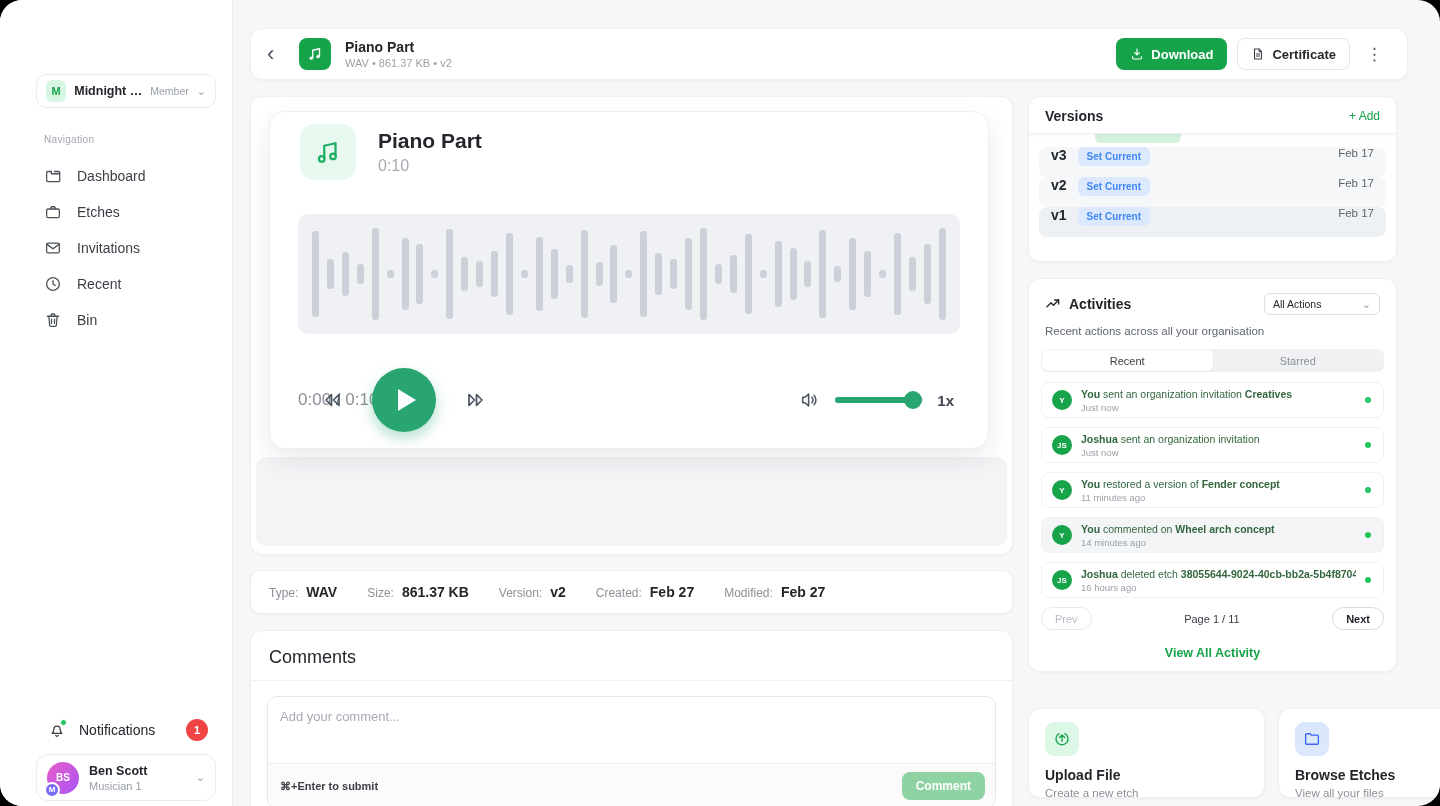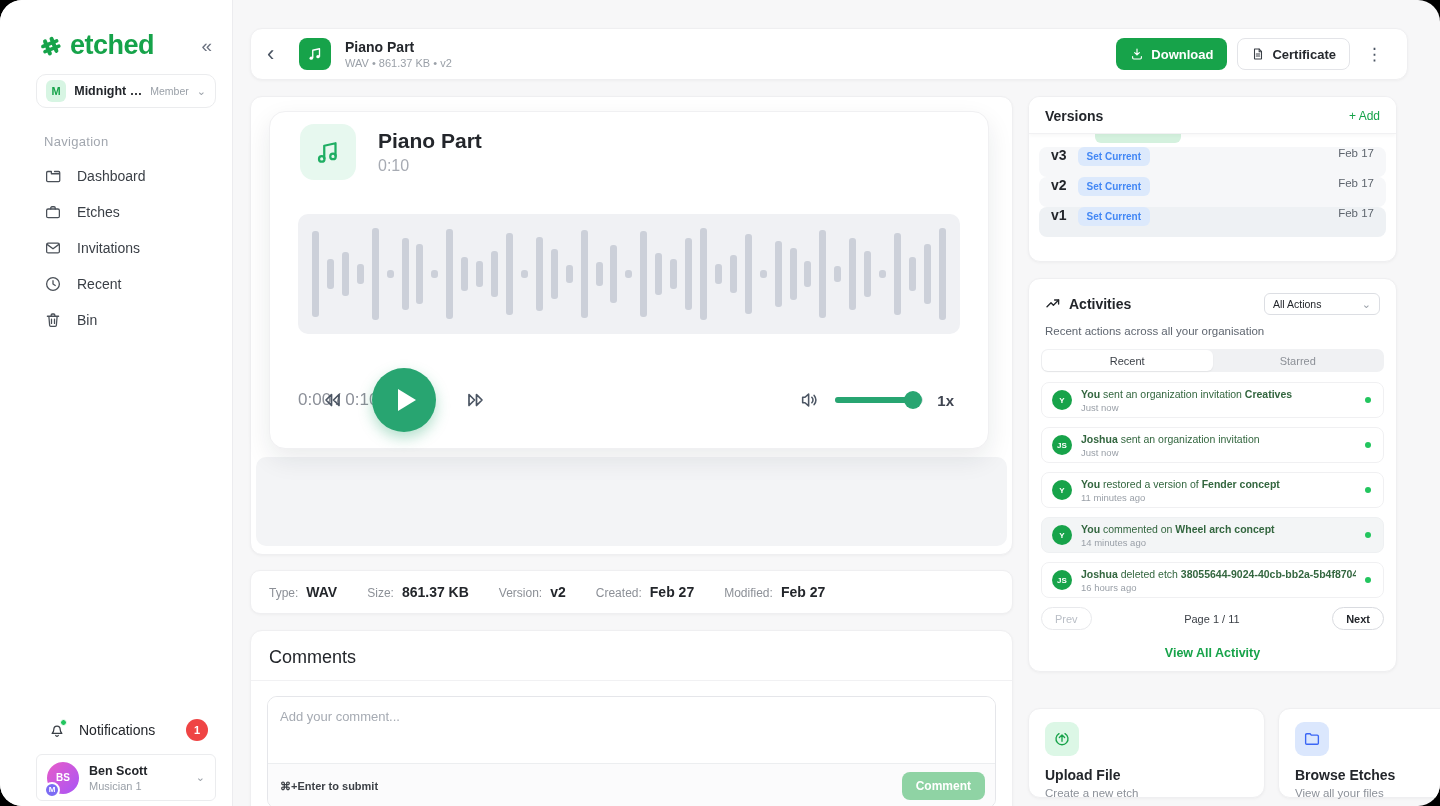--- a/index.html
+++ b/index.html
@@ -10,29 +10,29 @@
   
   .sidebar { position:absolute; left:0; top:0; bottom:0; width:233px; background:#fff; border-right:1px solid #ececef; }
   .logo-row { position:absolute; left:38px; top:30px; right:20px; display:flex; align-items:center; }
   .logo { display:flex; align-items:center; gap:6px; color:#16a34a; font-size:27px; font-weight:bold; letter-spacing:-0.5px; }
   .collapse { margin-left:auto; color:#6b7280; font-size:19px; cursor:pointer; line-height:1; }
   .org-card { position:absolute; left:36px; top:74px; width:180px; height:34px; border:1px solid #ebecee; border-radius:10px; display:flex; align-items:center; gap:8px; padding:0 9px; background:#fff; }
   .org-avatar { width:22px; height:22px; border-radius:6px; background:#d7f5e3; color:#16a34a; font-size:11px; font-weight:bold; display:flex; align-items:center; justify-content:center; }
   .org-name { font-size:12.5px; font-weight:bold; color:#23262b; white-space:nowrap; }
   .org-role { margin-left:auto; font-size:10.5px; color:#9aa0a8; }
   .chev { color:#9aa0a8; font-size:11px; line-height:1; }
-  .nav-label { position:absolute; left:44px; top:134px; font-size:13px; color:#a2a7af; letter-spacing:0.3px; }
+  .nav-label { position:absolute; left:44px; top:134px; font-size:10px; color:#a2a7af; letter-spacing:0.3px; }
   .nav { position:absolute; left:30px; top:158px; right:14px; }
   .nav-item { display:flex; align-items:center; gap:15px; height:36px; padding:0 14px; border-radius:8px; color:#3a3f46; font-size:14px; cursor:pointer; }
   .nav-item svg { stroke:#4a5058; }
   .notif-row { position:absolute; left:48px; right:24px; top:719px; display:flex; align-items:center; gap:13px; font-size:14px; color:#23262b; cursor:pointer; }
   .bell-wrap { position:relative; width:18px; height:18px; }
   .bell-dot { position:absolute; right:-1px; top:-2px; width:7px; height:7px; border-radius:50%; background:#22c55e; border:1.5px solid #fff; }
   .notif-badge { margin-left:auto; width:22px; height:22px; border-radius:50%; background:#ef4444; color:#fff; font-size:11px; font-weight:bold; display:flex; align-items:center; justify-content:center; }
-  .profile-card { position:absolute; left:36px; top:754px; width:180px; height:47px; border:1px solid #ebecee; border-radius:6px; background:#fff; display:flex; align-items:center; gap:10px; padding:0 10px; cursor:pointer; }
+  .profile-card { position:absolute; left:36px; top:754px; width:180px; height:47px; border:1px solid #ebecee; border-radius:12px; background:#fff; display:flex; align-items:center; gap:10px; padding:0 10px; cursor:pointer; }
   .profile-avatar { position:relative; width:32px; height:32px; border-radius:50%; background:linear-gradient(135deg,#e85bc8,#a855f7); color:#fff; font-size:10px; font-weight:bold; display:flex; align-items:center; justify-content:center; flex:0 0 auto; }
   .profile-badge { position:absolute; left:-3px; bottom:-4px; width:16px; height:16px; border-radius:50%; background:#7c6cf4; border:2px solid #fff; color:#fff; font-size:8px; font-weight:bold; display:flex; align-items:center; justify-content:center; }
   .profile-name { font-size:12.5px; font-weight:bold; color:#23262b; }
   .profile-sub { font-size:11px; color:#9aa0a8; margin-top:2px; }
   .profile-card .chev { margin-left:auto; }
 
   
   .card { position:absolute; background:#fff; border:1px solid #efeff1; border-radius:12px; box-shadow:0 1px 3px rgba(20,20,30,0.04); }
 
   
@@ -133,34 +133,20 @@
   .q-browse { left:1278px; width:237px; }
 
   svg { display:block; }
 </style>
 </head>
 <body>
 
 <div class="app">
 
   <div class="sidebar">
-    <div class="logo-row">
-      <div class="logo">
-        <svg width="26" height="26" viewBox="0 0 26 26">
-          <g transform="rotate(-22 13 13)" fill="#16a34a">
-            <rect x="7.2" y="4.5" width="4" height="17" rx="2"></rect>
-            <rect x="14.2" y="4.5" width="4" height="17" rx="2"></rect>
-            <rect x="3.5" y="8.6" width="18.5" height="3.6" rx="1.8"></rect>
-            <rect x="3.5" y="14.2" width="18.5" height="3.6" rx="1.8"></rect>
-          </g>
-        </svg>
-        <span>etched</span>
-      </div>
-      <span class="collapse">«</span>
-    </div>
 
     <div class="org-card">
       <span class="org-avatar">M</span>
       <span class="org-name">Midnight …</span>
       <span class="org-role">Member</span>
       <span class="chev">⌄</span>
     </div>
 
     <div class="nav-label">Navigation</div>
 

